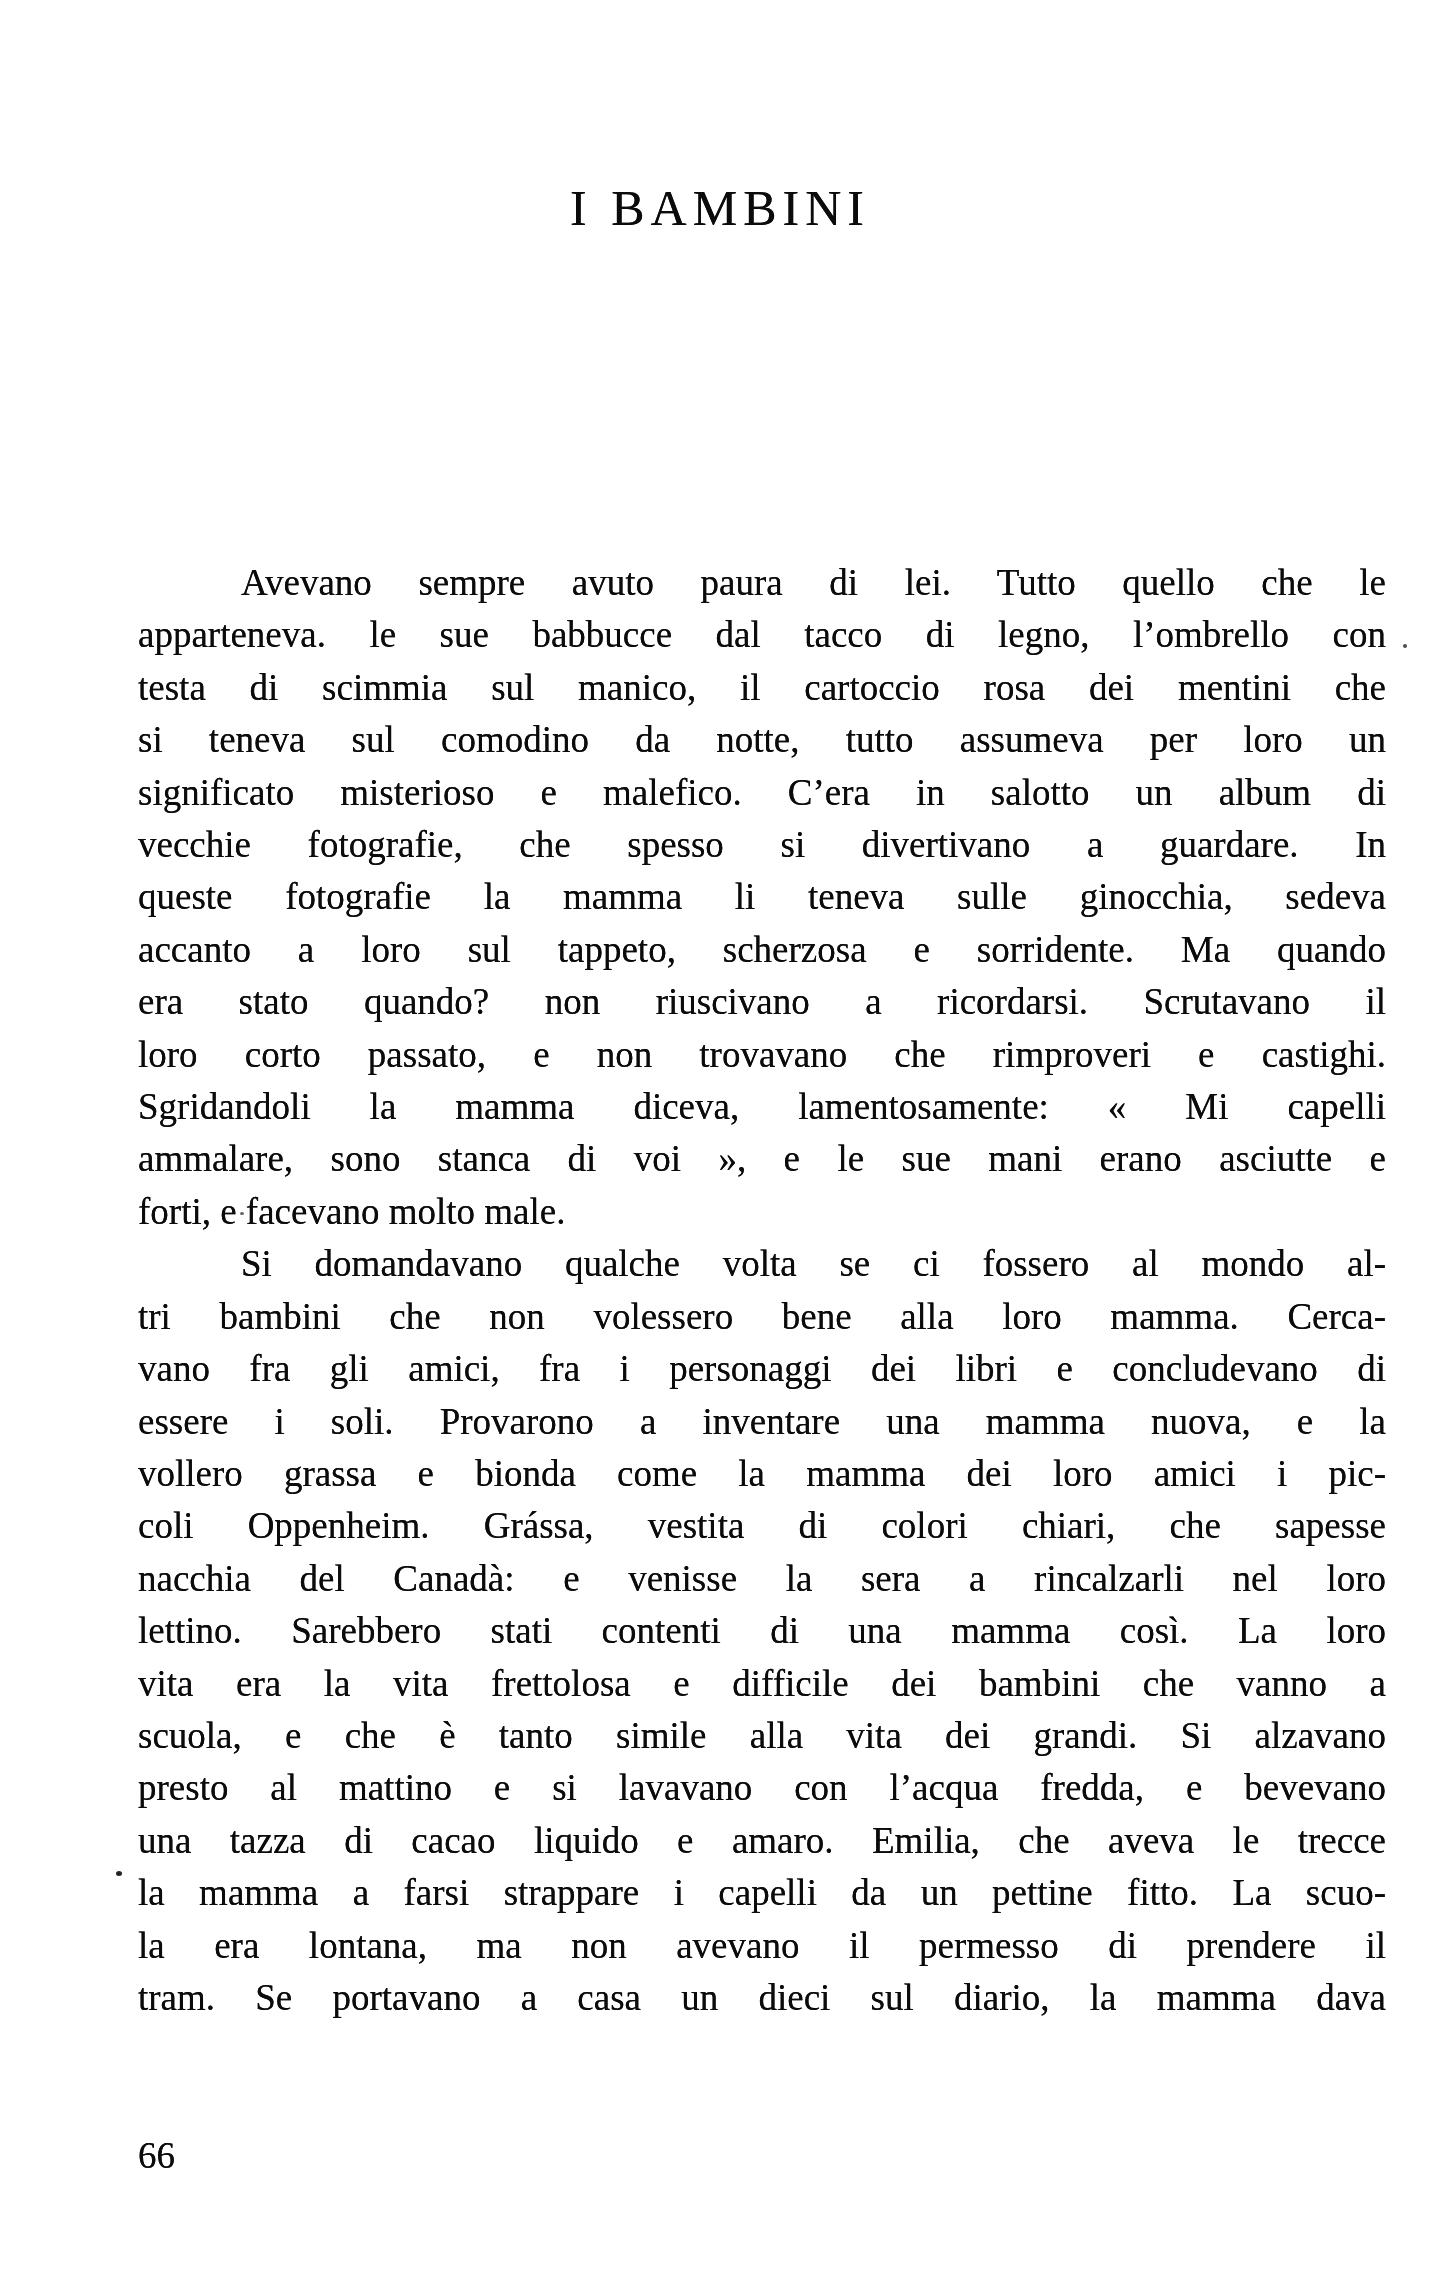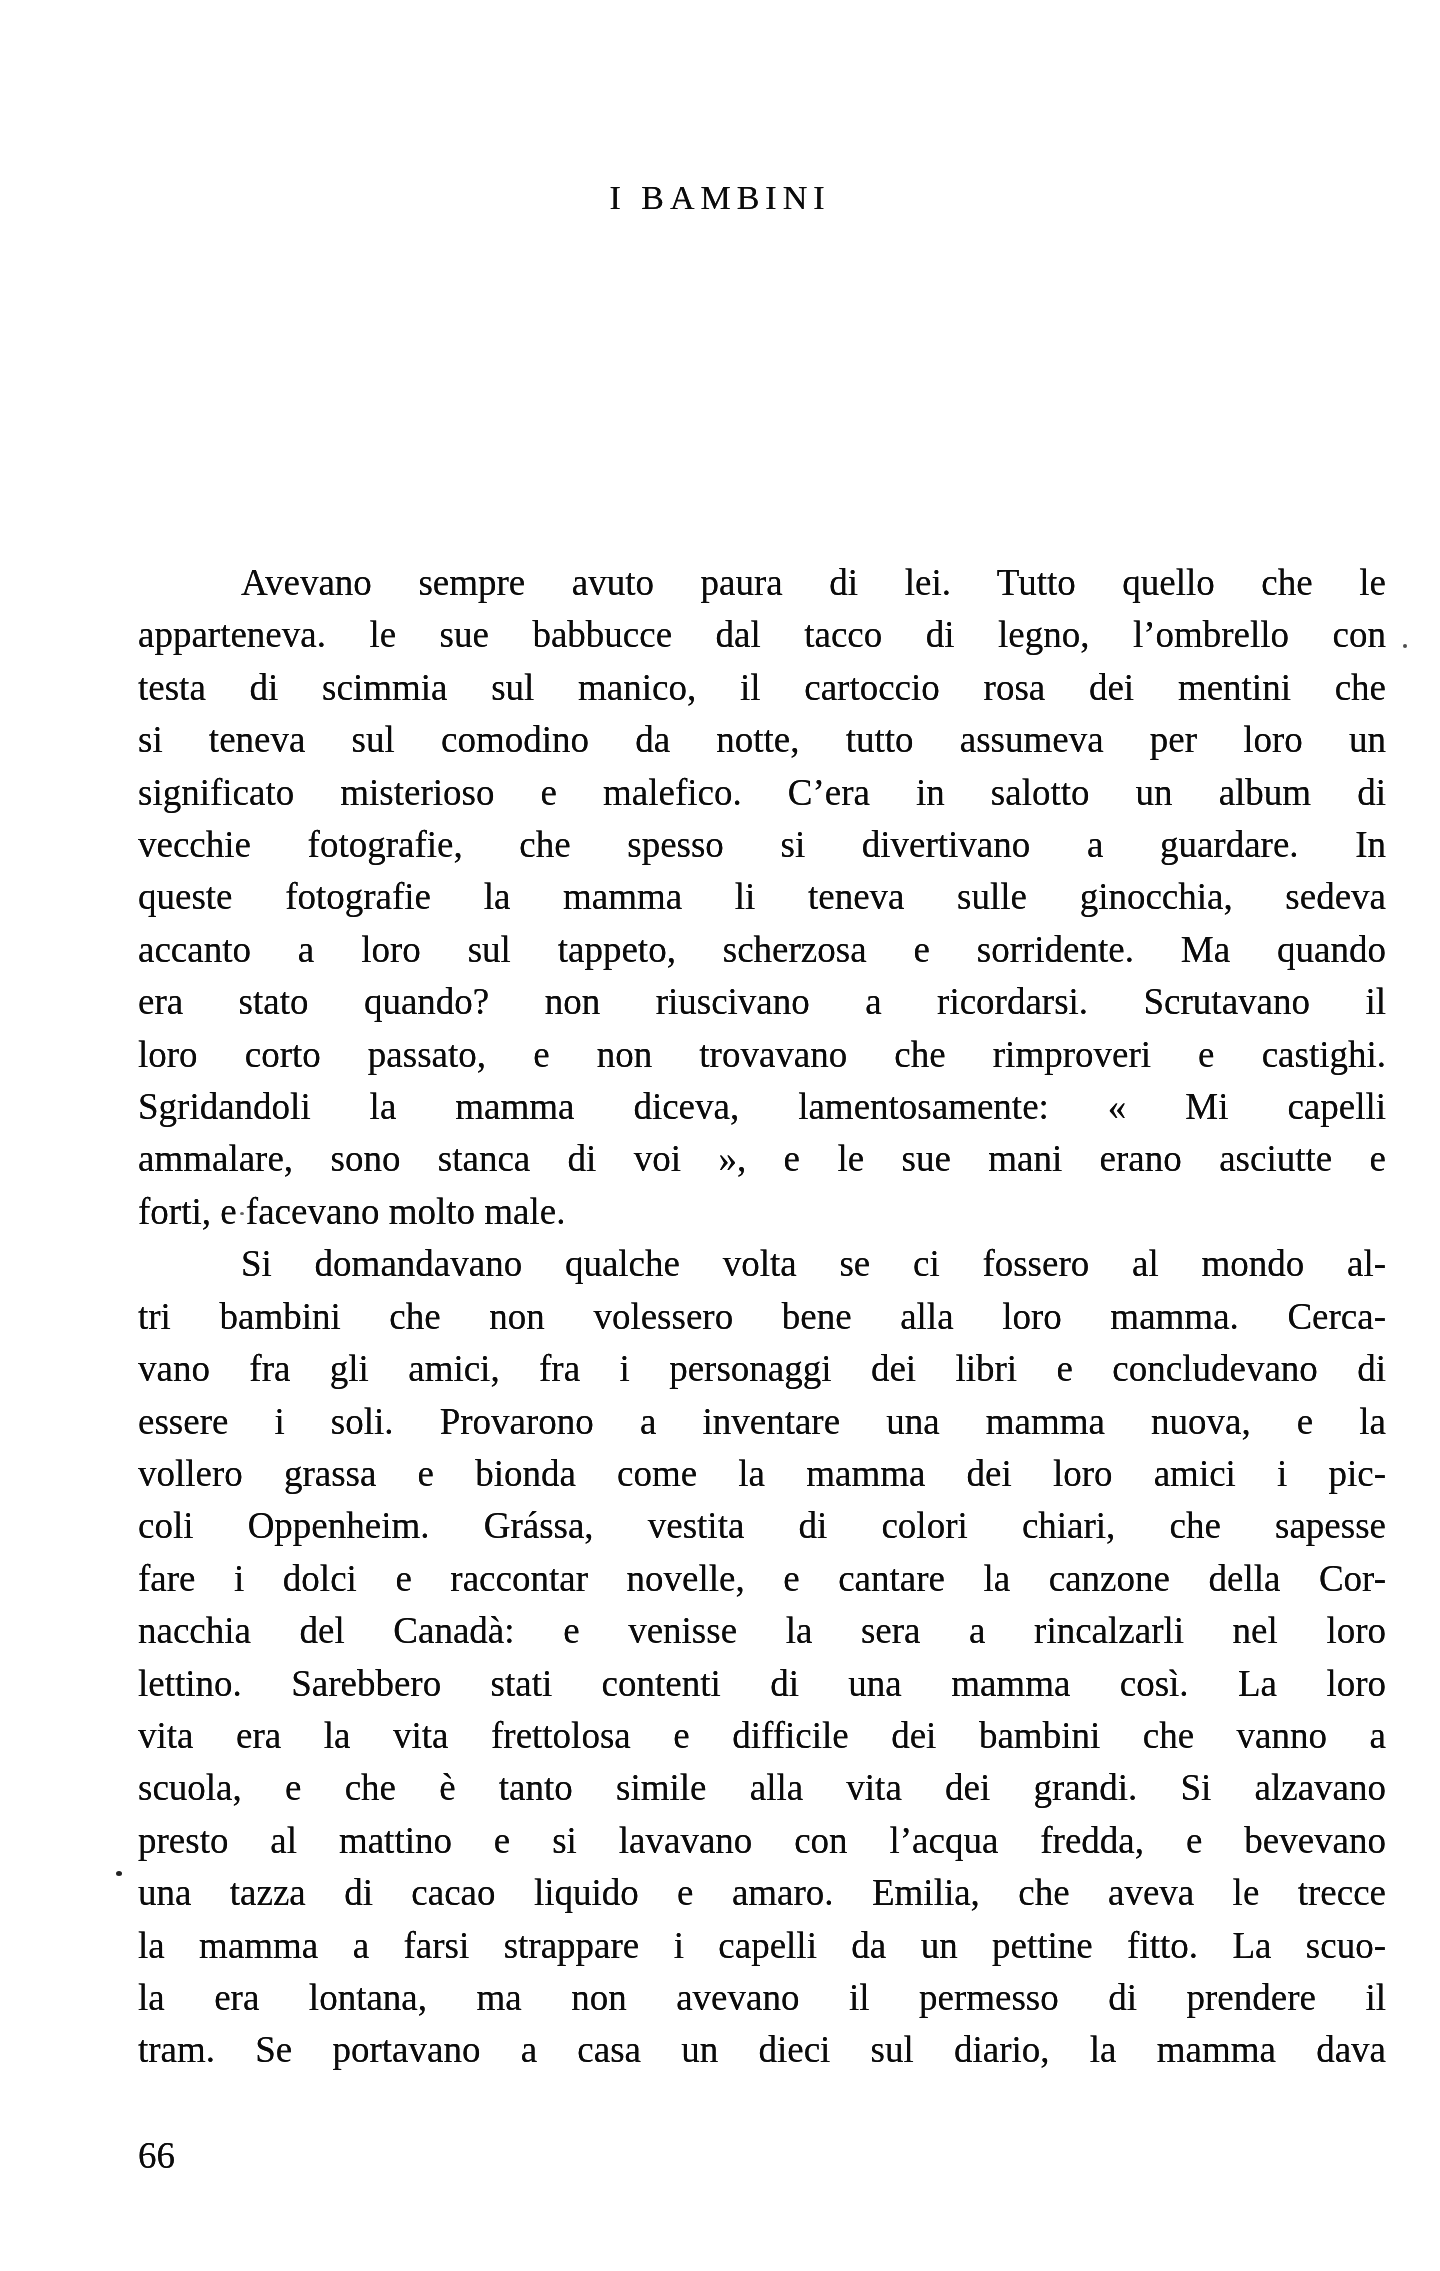--- a/index.html
+++ b/index.html
@@ -16,21 +16,21 @@
     font-family: "Liberation Serif", serif;
     color: #0b0b0b;
   }
   .chapter-title {
     position: absolute;
     top: 179px;
     left: 0;
     width: 1440px;
     margin: 0;
     text-align: center;
-    font-size: 34px;
+    font-size: 50px;
     font-weight: normal;
     letter-spacing: 6px;
     text-shadow: 0 0 0.6px rgba(0,0,0,0.85);
     white-space: nowrap;
   }
   .body-text {
     position: absolute;
     top: 557px;
     left: 138px;
     width: 1248px;
@@ -94,21 +94,20 @@
         <div class="line">ammalare, sono stanca di voi », e le sue mani erano asciutte e</div>
         <div class="line">forti, e facevano molto male.</div>
       </div>
     <div class="paragraph indent-first">
         <div class="line">Si domandavano qualche volta se ci fossero al mondo al-</div>
         <div class="line">tri bambini che non volessero bene alla loro mamma. Cerca-</div>
         <div class="line">vano fra gli amici, fra i personaggi dei libri e concludevano di</div>
         <div class="line">essere i soli. Provarono a inventare una mamma nuova, e la</div>
         <div class="line">vollero grassa e bionda come la mamma dei loro amici i pic-</div>
         <div class="line">coli Oppenheim. Grássa, vestita di colori chiari, che sapesse</div>
-        <div class="line">fare i dolci e raccontar novelle, e cantare la canzone della Cor-</div>
         <div class="line">nacchia del Canadà: e venisse la sera a rincalzarli nel loro</div>
         <div class="line">lettino. Sarebbero stati contenti di una mamma così. La loro</div>
         <div class="line">vita era la vita frettolosa e difficile dei bambini che vanno a</div>
         <div class="line">scuola, e che è tanto simile alla vita dei grandi. Si alzavano</div>
         <div class="line">presto al mattino e si lavavano con l’acqua fredda, e bevevano</div>
         <div class="line">una tazza di cacao liquido e amaro. Emilia, che aveva le trecce</div>
         <div class="line">la mamma a farsi strappare i capelli da un pettine fitto. La scuo-</div>
         <div class="line">la era lontana, ma non avevano il permesso di prendere il</div>
         <div class="line">tram. Se portavano a casa un dieci sul diario, la mamma dava</div>
       </div>

